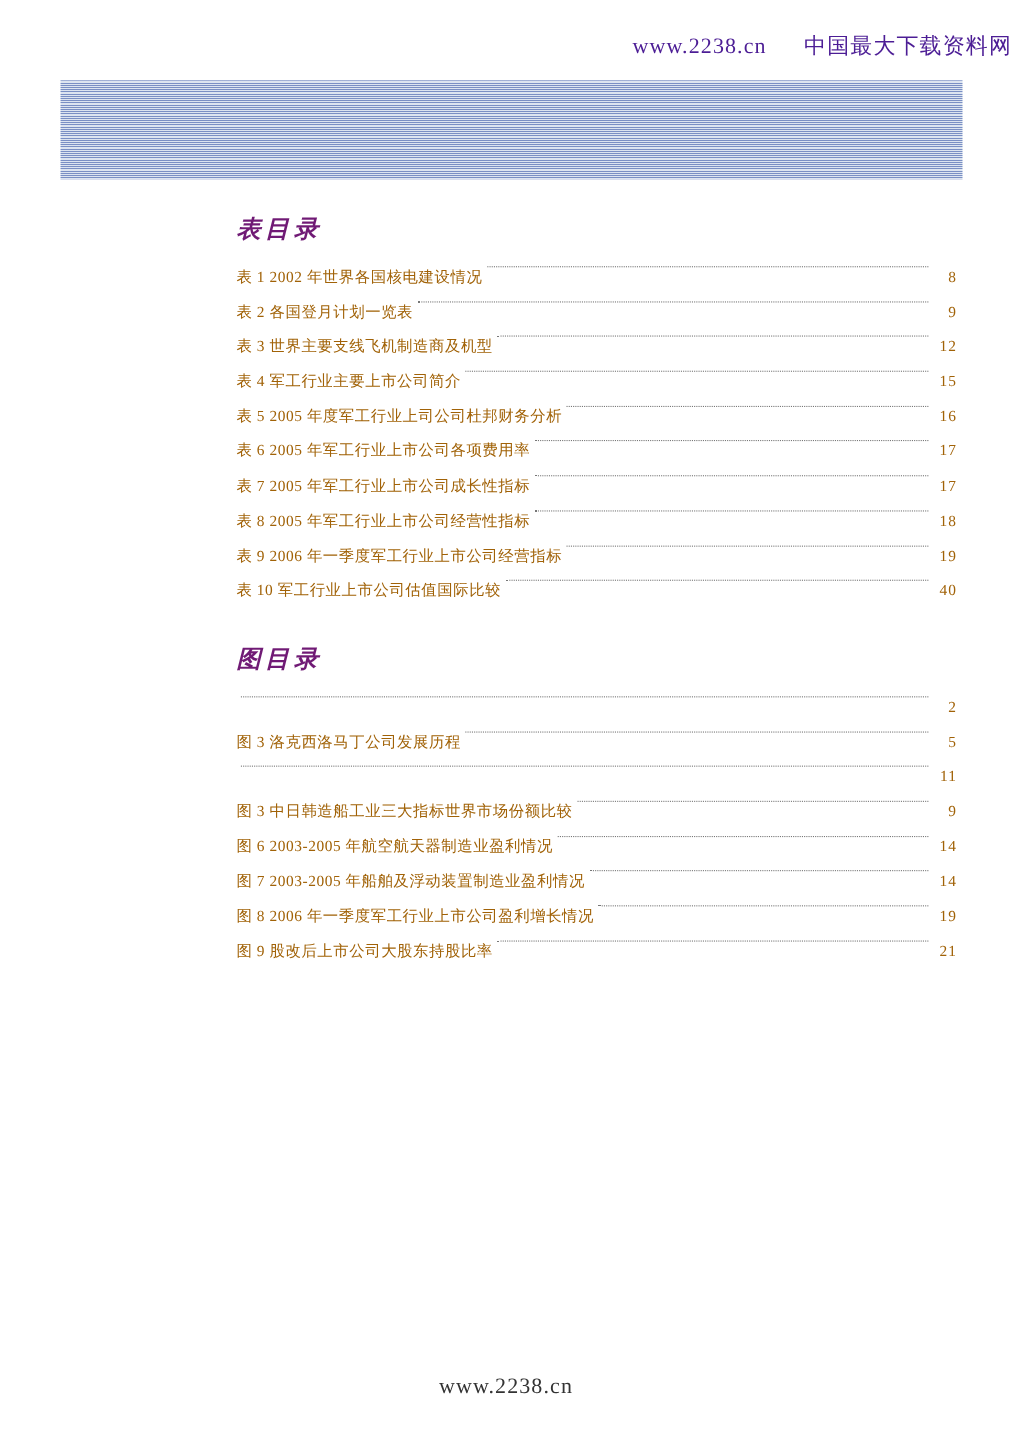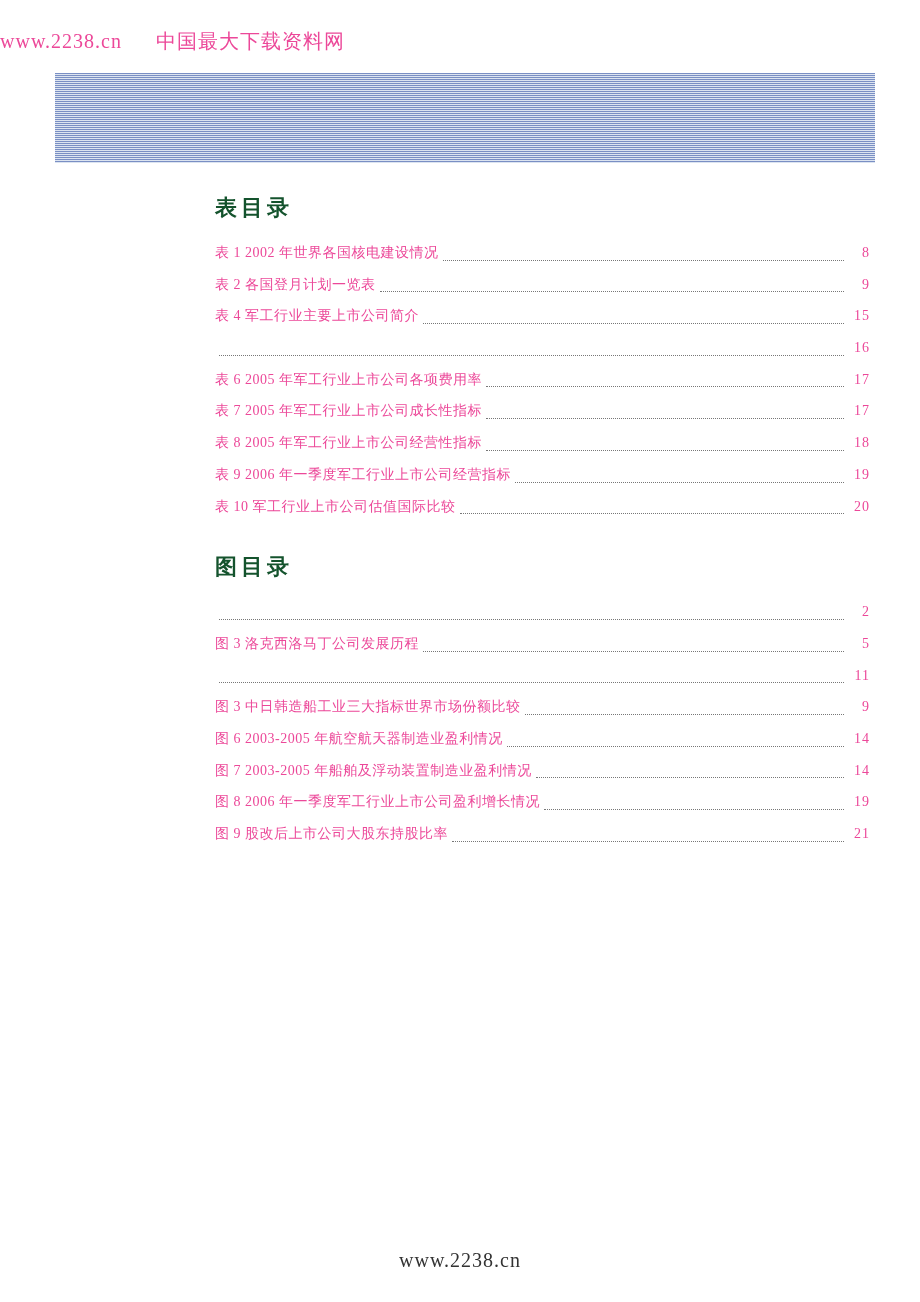--- a/index.html
+++ b/index.html
@@ -8,23 +8,23 @@
       box-sizing: border-box;
     }
     body {
       font-family: "SimSun", "宋体", serif;
       background: #fff;
       width: 920px;
       height: 1302px;
       position: relative;
     }
     .header-text {
-      text-align: left;
+      text-align: right;
       font-size: 20px;
-      color: #ec4899;
+      color: #4c1d95;
       padding: 28px 0 18px 0;
       font-family: "SimSun", serif;
       letter-spacing: 1px;
     }
     .header-url {
       margin-right: 28px;
     }
     .top-band {
       margin: 0 45px 0 55px;
       height: 90px;
@@ -33,35 +33,36 @@
         #7a8fc4 0px,
         #7a8fc4 1px,
         #dce4f0 1px,
         #dce4f0 2px
       );
     }
     .content {
       margin: 30px 50px 0 215px;
     }
     .section-title {
-      color: #14532d;
+      color: #701a75;
       font-size: 22px;
       font-weight: bold;
       font-family: "SimHei", "黑体", sans-serif;
       margin-bottom: 14px;
       letter-spacing: 4px;
+      font-style: italic;
     }
     .toc-list {
       margin-bottom: 30px;
     }
     .toc-row {
       display: flex;
-      align-items: flex-end;
+      align-items: flex-start;
       font-size: 14px;
-      color: #ec4899;
+      color: #a16207;
       padding: 5px 0;
       line-height: 1.55;
       white-space: nowrap;
     }
     .toc-label {
       flex: 0 0 auto;
       letter-spacing: 0.5px;
     }
     .toc-dots {
       flex: 1 1 auto;
@@ -104,25 +105,31 @@
         <span class="toc-label">表 1 2002 年世界各国核电建设情况</span>
         <span class="toc-dots"></span>
         <span class="toc-page">8</span>
       </div>
     <div class="toc-row">
         <span class="toc-label">表 2 各国登月计划一览表</span>
         <span class="toc-dots"></span>
         <span class="toc-page">9</span>
       </div>
     <div class="toc-row">
+        <span class="toc-label">表 3 世界主要支线飞机制造商及机型</span>
+        <span class="toc-dots"></span>
+        <span class="toc-page">12</span>
+      </div>
+    <div class="toc-row">
         <span class="toc-label">表 4 军工行业主要上市公司简介</span>
         <span class="toc-dots"></span>
         <span class="toc-page">15</span>
       </div>
     <div class="toc-row">
+        <span class="toc-label">表 5 2005 年度军工行业上司公司杜邦财务分析</span>
         <span class="toc-dots"></span>
         <span class="toc-page">16</span>
       </div>
     <div class="toc-row">
         <span class="toc-label">表 6 2005 年军工行业上市公司各项费用率</span>
         <span class="toc-dots"></span>
         <span class="toc-page">17</span>
       </div>
     <div class="toc-row">
         <span class="toc-label">表 7 2005 年军工行业上市公司成长性指标</span>
@@ -135,21 +142,21 @@
         <span class="toc-page">18</span>
       </div>
     <div class="toc-row">
         <span class="toc-label">表 9 2006 年一季度军工行业上市公司经营指标</span>
         <span class="toc-dots"></span>
         <span class="toc-page">19</span>
       </div>
     <div class="toc-row">
         <span class="toc-label">表 10  军工行业上市公司估值国际比较</span>
         <span class="toc-dots"></span>
-        <span class="toc-page">20</span>
+        <span class="toc-page">40</span>
       </div>
   </div>
 
   <div class="section-title">图目录</div>
   <div class="toc-list">
     <div class="toc-row">
         <span class="toc-dots"></span>
         <span class="toc-page">2</span>
       </div>
     <div class="toc-row">

